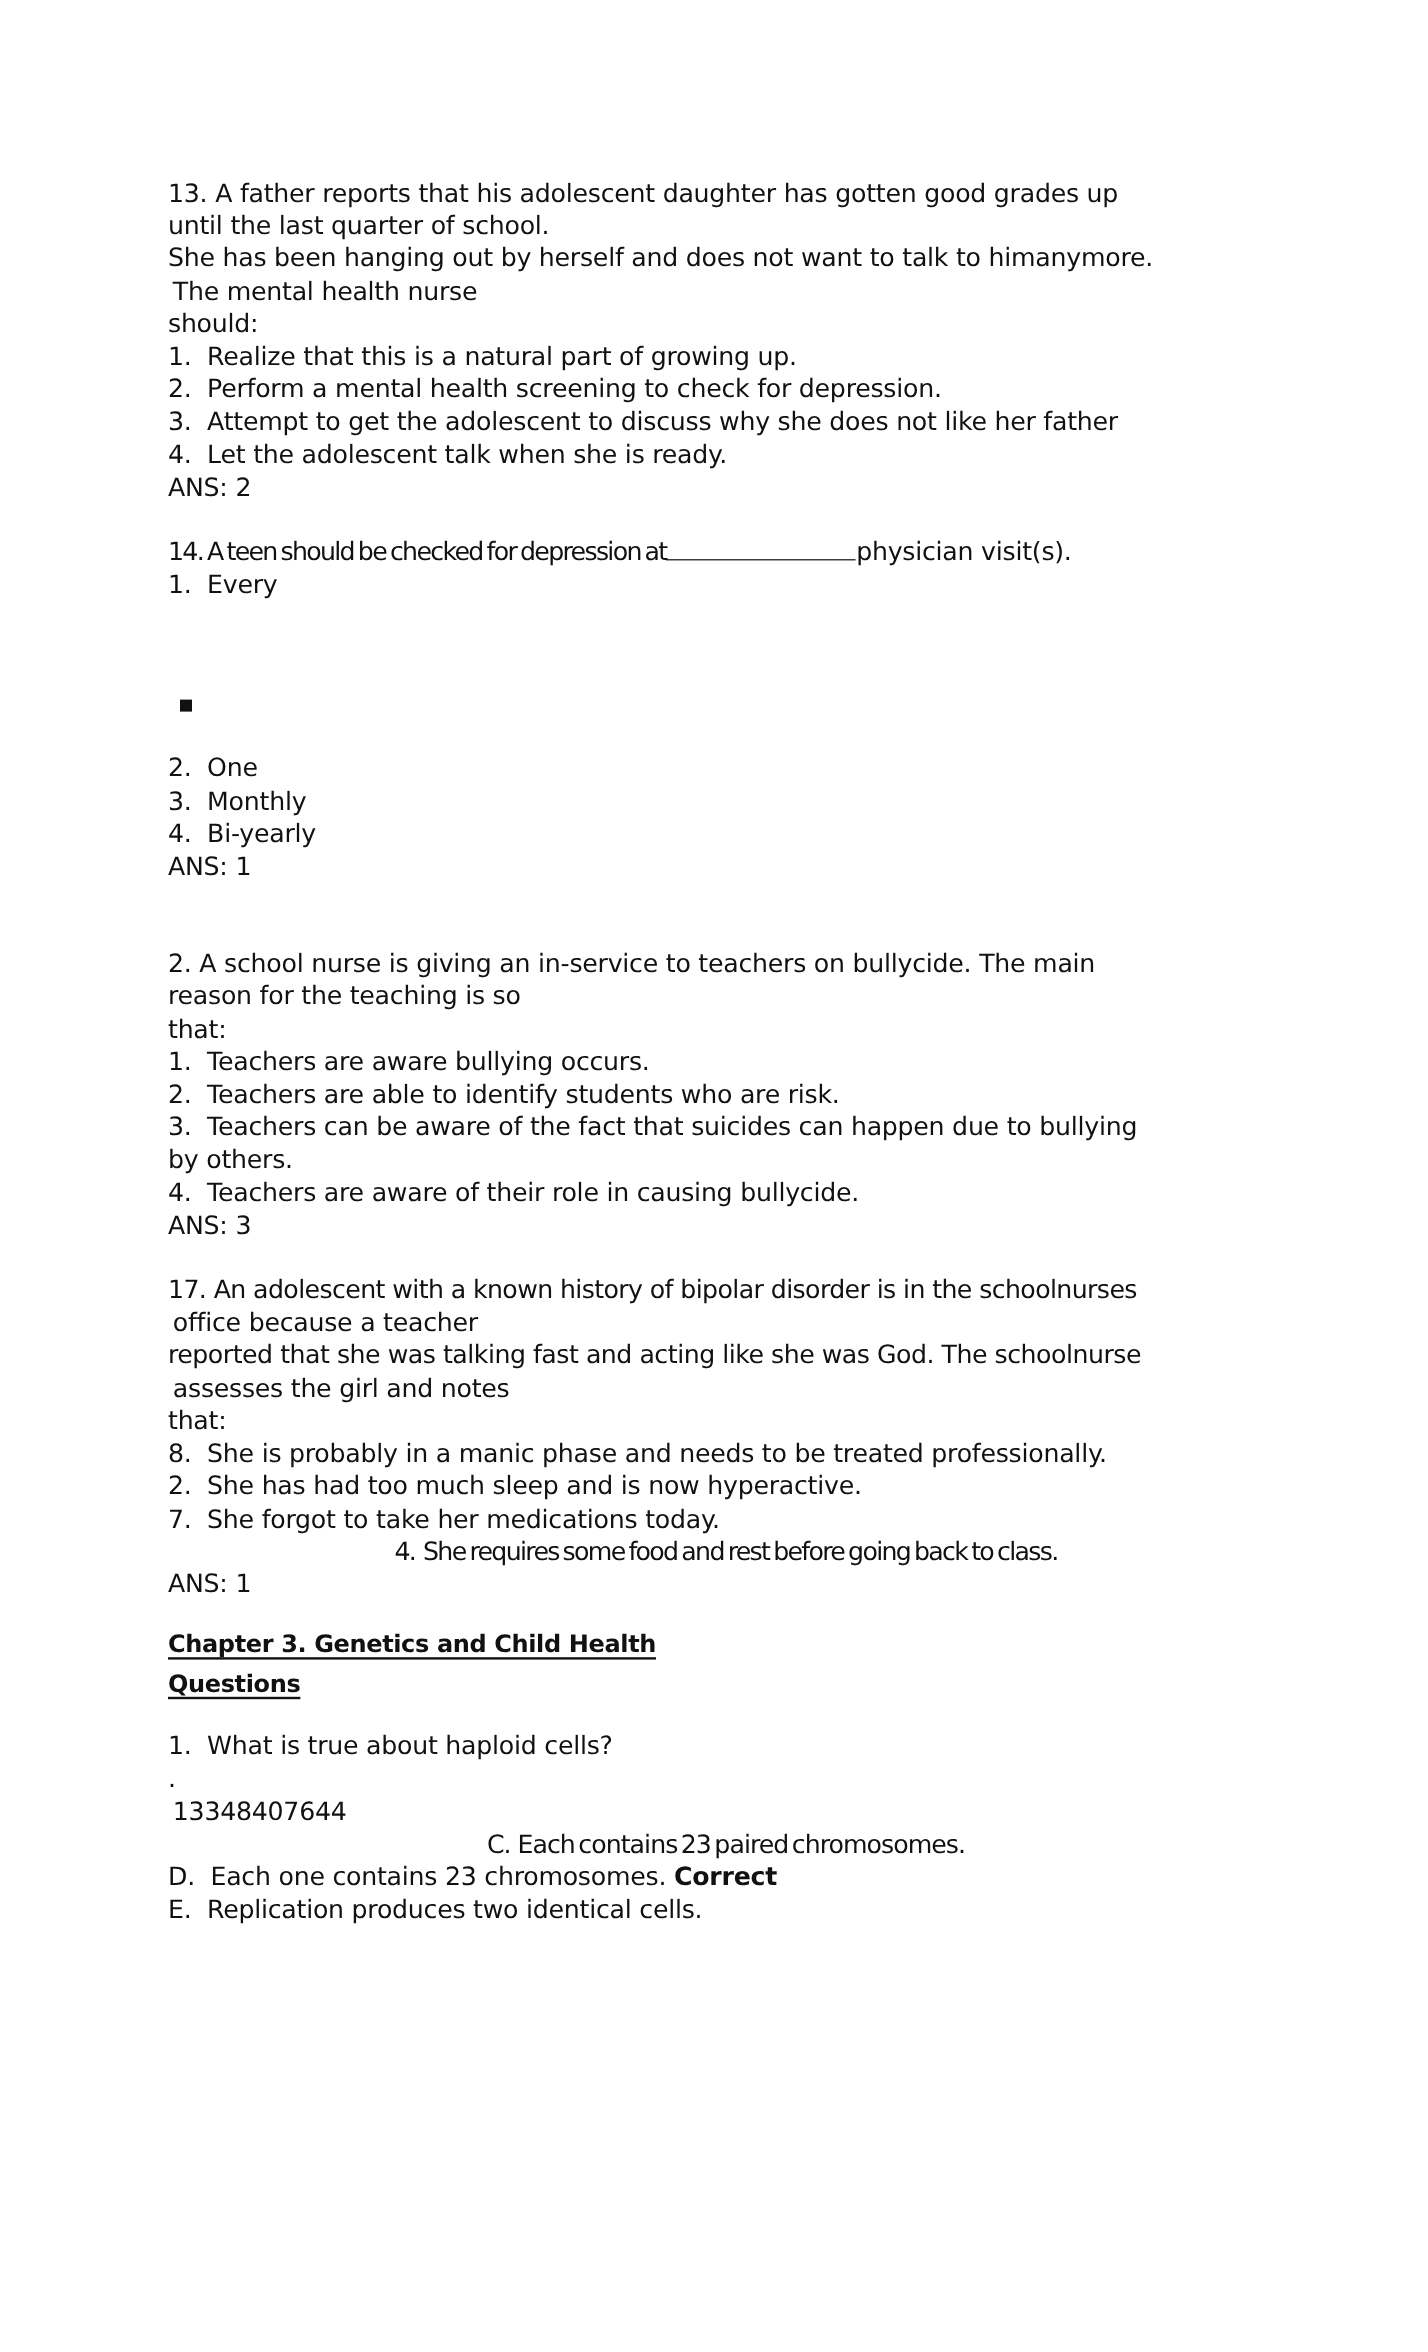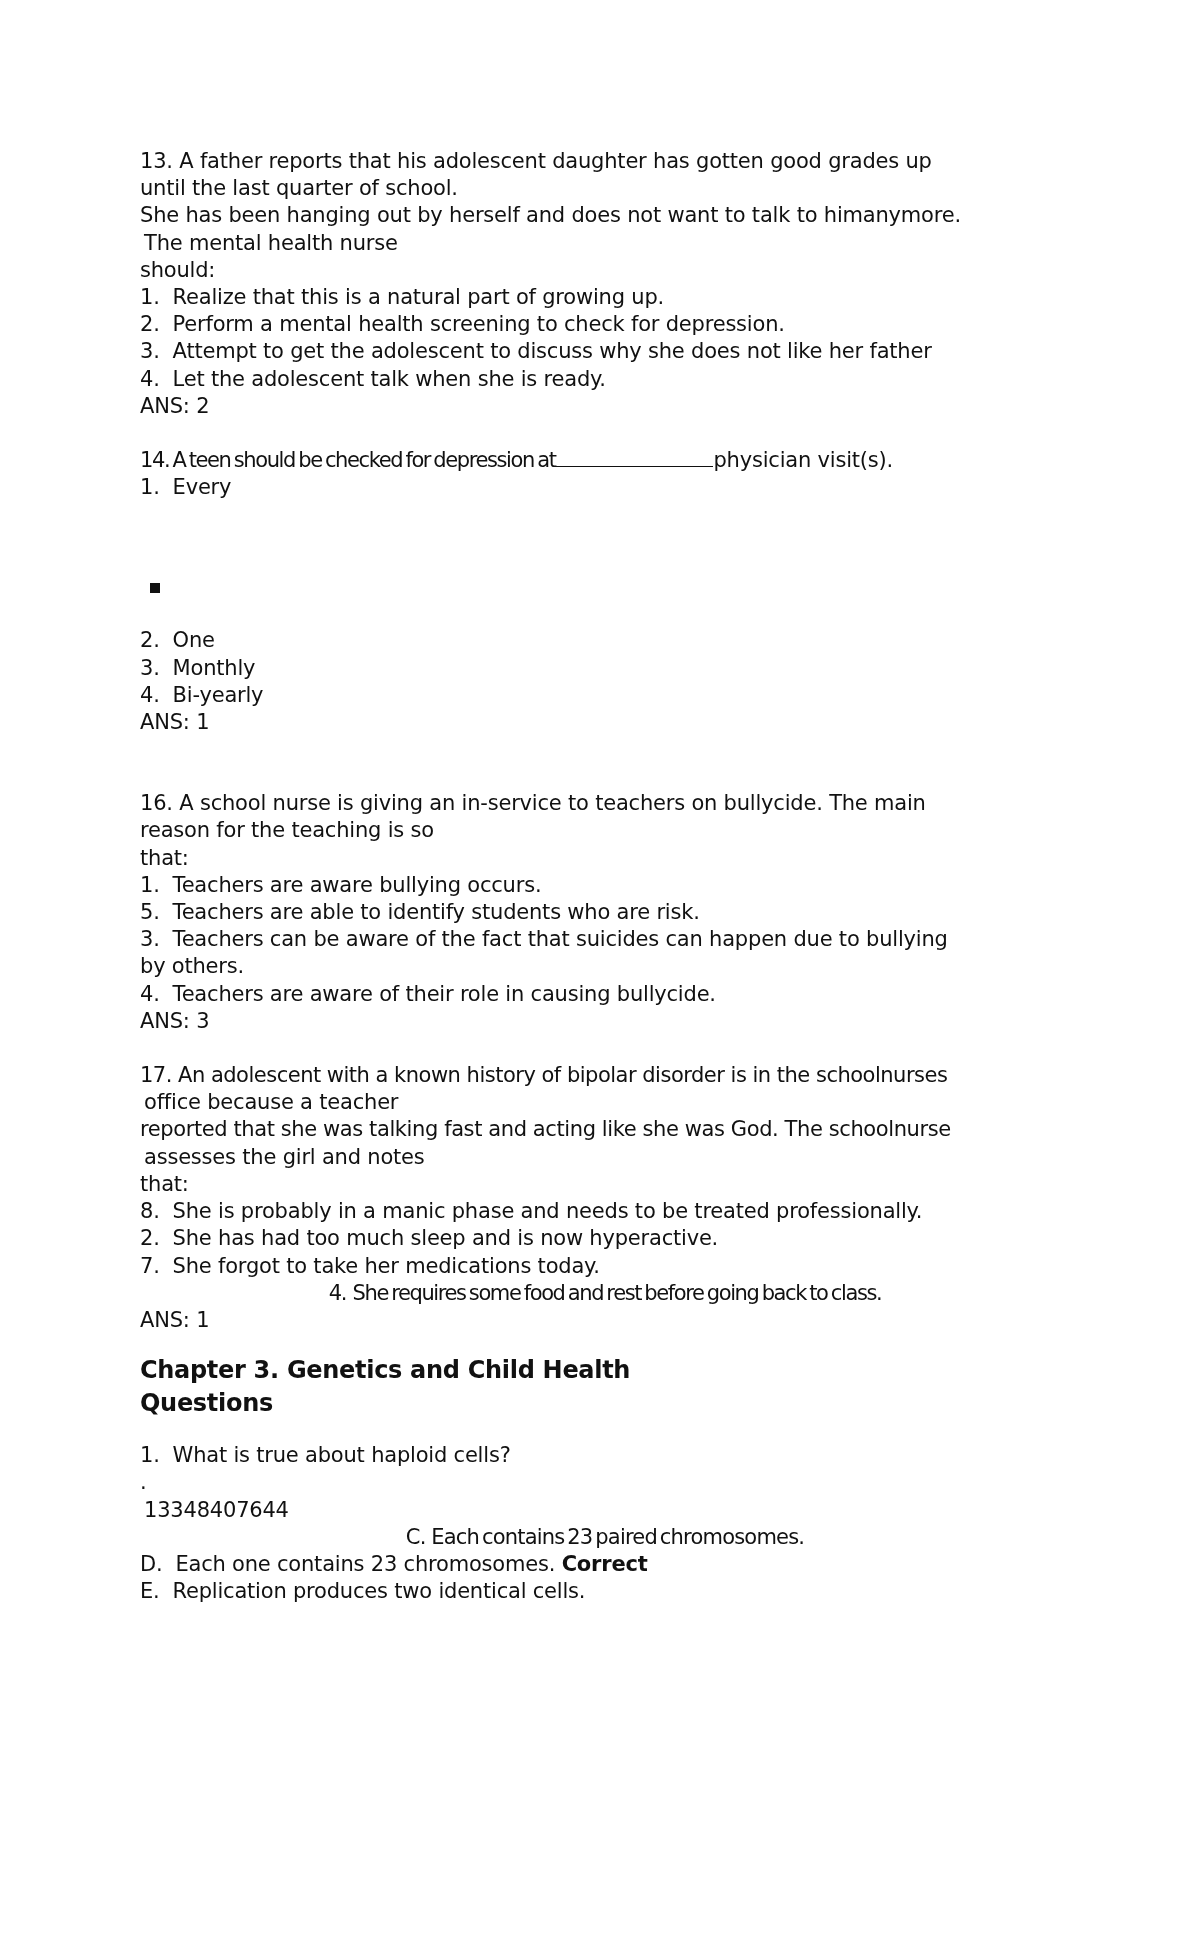--- a/index.html
+++ b/index.html
@@ -5,21 +5,21 @@
   html, body { margin: 0; padding: 0; background: #ffffff; }
   body { width: 1190px; height: 1960px; position: relative; overflow: hidden;
          font-family: "DejaVu Sans", sans-serif; color: #111111; }
   .page { position: absolute; left: 140px; top: 148px; width: 930px; }
   .line { font-size: 21px; line-height: 27.2px; white-space: pre-wrap; letter-spacing: -0.2px; }
   .indent1 { padding-left: 4px; }
   .condensed { letter-spacing: -1.4px; word-spacing: -2px; text-align: center; }
   .gap { height: 27px; }
   .blank { display: inline-block; width: 158px; border-bottom: 1.5px solid #111; height: 18px; vertical-align: baseline; }
   .bullet { display: block; width: 10px; height: 10px; background: #111; margin: 0 0 0 10px; }
-  .heading { font-size: 24px; font-weight: bold; line-height: 33px; text-underline-offset: 4px; letter-spacing: -0.3px; }
+  .heading { font-size: 20px; font-weight: bold; line-height: 33px; text-decoration: underline; text-underline-offset: 4px; letter-spacing: -0.3px; }
   .bold { font-weight: bold; }
 </style>
 </head>
 <body>
 
 <div class="page">
 
   <div>
     <div class="line">13. A father reports that his adolescent daughter has gotten good grades up</div>
     <div class="line">until the last quarter of school.</div>
@@ -46,25 +46,25 @@
     <div class="line">4.  Bi-yearly</div>
     <div class="line">ANS: 1</div>
   </div>
 
   <div class="gap"></div>
 
 
   <div class="gap"></div>
 
   <div>
-    <div class="line">16. A school nurse is giving an in-service to teachers on bullycide. The main</div>
+    <div class="line">2. A school nurse is giving an in-service to teachers on bullycide. The main</div>
     <div class="line">reason for the teaching is so</div>
     <div class="line">that:</div>
     <div class="line">1.  Teachers are aware bullying occurs.</div>
-    <div class="line">5.  Teachers are able to identify students who are risk.</div>
+    <div class="line">2.  Teachers are able to identify students who are risk.</div>
     <div class="line">3.  Teachers can be aware of the fact that suicides can happen due to bullying</div>
     <div class="line">by others.</div>
     <div class="line">4.  Teachers are aware of their role in causing bullycide.</div>
     <div class="line">ANS: 3</div>
   </div>
 
   <div class="gap"></div>
 
   <div>
     <div class="line" style="letter-spacing:-0.5px">17. An adolescent with a known history of bipolar disorder is in the schoolnurses</div>

